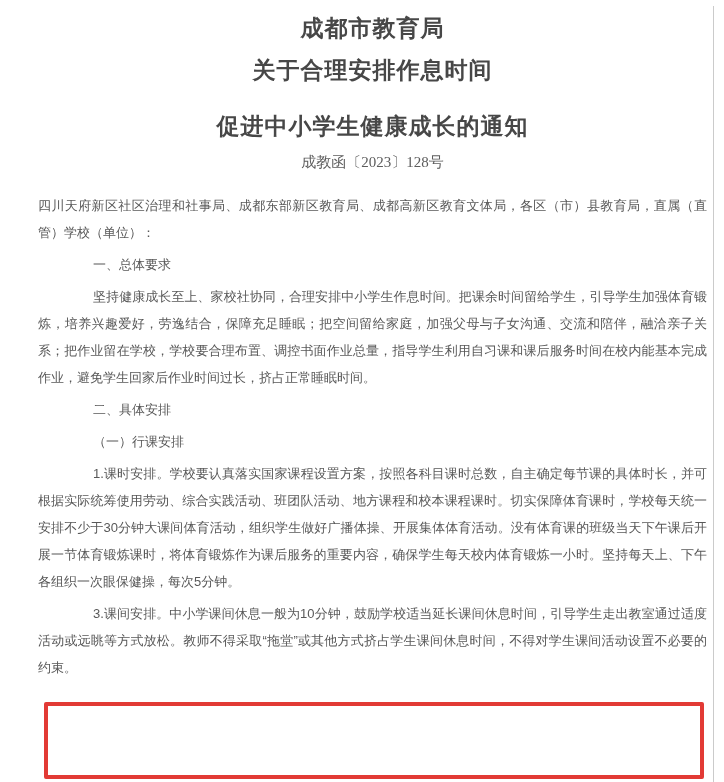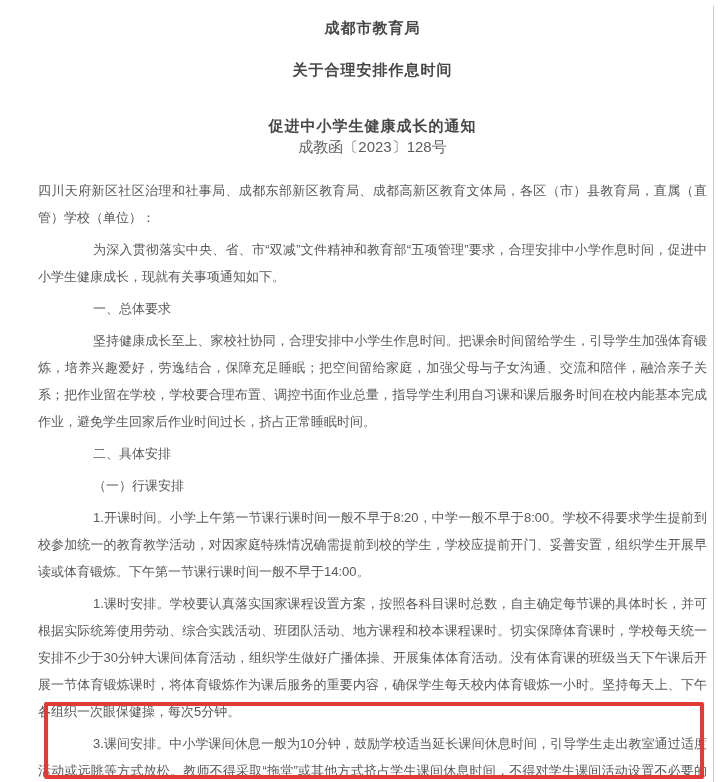--- a/index.html
+++ b/index.html
@@ -33,33 +33,34 @@
     position: absolute;
     left: 38px;
     top: 0;
     width: 669px;
     color: #585858;
   }
   .doc-title {
     text-align: center;
     font-weight: bold;
     color: #474747;
-    font-size: 15px;
+    font-size: 23px;
     line-height: 24px;
     letter-spacing: 1px;
-    font-family: Liberation Serif, serif;
   }
   .doc-title.t1 { margin-top: 16px; }
   .doc-title.t2 { margin-top: 18px; text-align: center; }
   .doc-title.t3 { margin-top: 32px; }
   .doc-number {
     text-align: center;
     font-size: 15px;
     line-height: 18px;
     color: #5c5c5c;
+    margin-top: 15px;
+    font-family: Liberation Serif, serif;
   }
   .body-text {
     margin-top: 21px;
   }
   .body-text p {
     margin: 0 0 5px 0;
     font-size: 13px;
     line-height: 27px;
     text-align: justify;
     color: #585858;
@@ -92,31 +93,29 @@
     <div class="doc-title t2">关于合理安排作息时间</div>
 
     <div class="doc-title t3">促进中小学生健康成长的通知</div>
 
     <div class="doc-number">成教函〔2023〕128号</div>
 
     <div class="body-text">
 
       <p>四川天府新区社区治理和社事局、成都东部新区教育局、成都高新区教育文体局，各区（市）县教育局，直属（直管）学校（单位）：</p>
 
-      <p class="indent">为深入贯彻落实中央、省、市“双减”文件精神和教育部“五项管理”要求，合理安排中小学作息时间，促进中小学生健康成长，现就有关事项通知如下。</p>
 
       <p class="indent">一、总体要求</p>
 
       <p class="indent">坚持健康成长至上、家校社协同，合理安排中小学生作息时间。把课余时间留给学生，引导学生加强体育锻炼，培养兴趣爱好，劳逸结合，保障充足睡眠；把空间留给家庭，加强父母与子女沟通、交流和陪伴，融洽亲子关系；把作业留在学校，学校要合理布置、调控书面作业总量，指导学生利用自习课和课后服务时间在校内能基本完成作业，避免学生回家后作业时间过长，挤占正常睡眠时间。</p>
 
       <p class="indent">二、具体安排</p>
 
       <p class="indent">（一）行课安排</p>
 
-      <p class="indent">1.开课时间。小学上午第一节课行课时间一般不早于8:20，中学一般不早于8:00。学校不得要求学生提前到校参加统一的教育教学活动，对因家庭特殊情况确需提前到校的学生，学校应提前开门、妥善安置，组织学生开展早读或体育锻炼。下午第一节课行课时间一般不早于14:00。</p>
 
       <p class="indent">1.课时安排。学校要认真落实国家课程设置方案，按照各科目课时总数，自主确定每节课的具体时长，并可根据实际统筹使用劳动、综合实践活动、班团队活动、地方课程和校本课程课时。切实保障体育课时，学校每天统一安排不少于30分钟大课间体育活动，组织学生做好广播体操、开展集体体育活动。没有体育课的班级当天下午课后开展一节体育锻炼课时，将体育锻炼作为课后服务的重要内容，确保学生每天校内体育锻炼一小时。坚持每天上、下午各组织一次眼保健操，每次5分钟。</p>
 
       <p class="indent">3.课间安排。中小学课间休息一般为10分钟，鼓励学校适当延长课间休息时间，引导学生走出教室通过适度活动或远眺等方式放松。教师不得采取“拖堂”或其他方式挤占学生课间休息时间，不得对学生课间活动设置不必要的约束。</p>
 
     </div>
   </div>
 
   <div class="highlight-box"></div>
 

